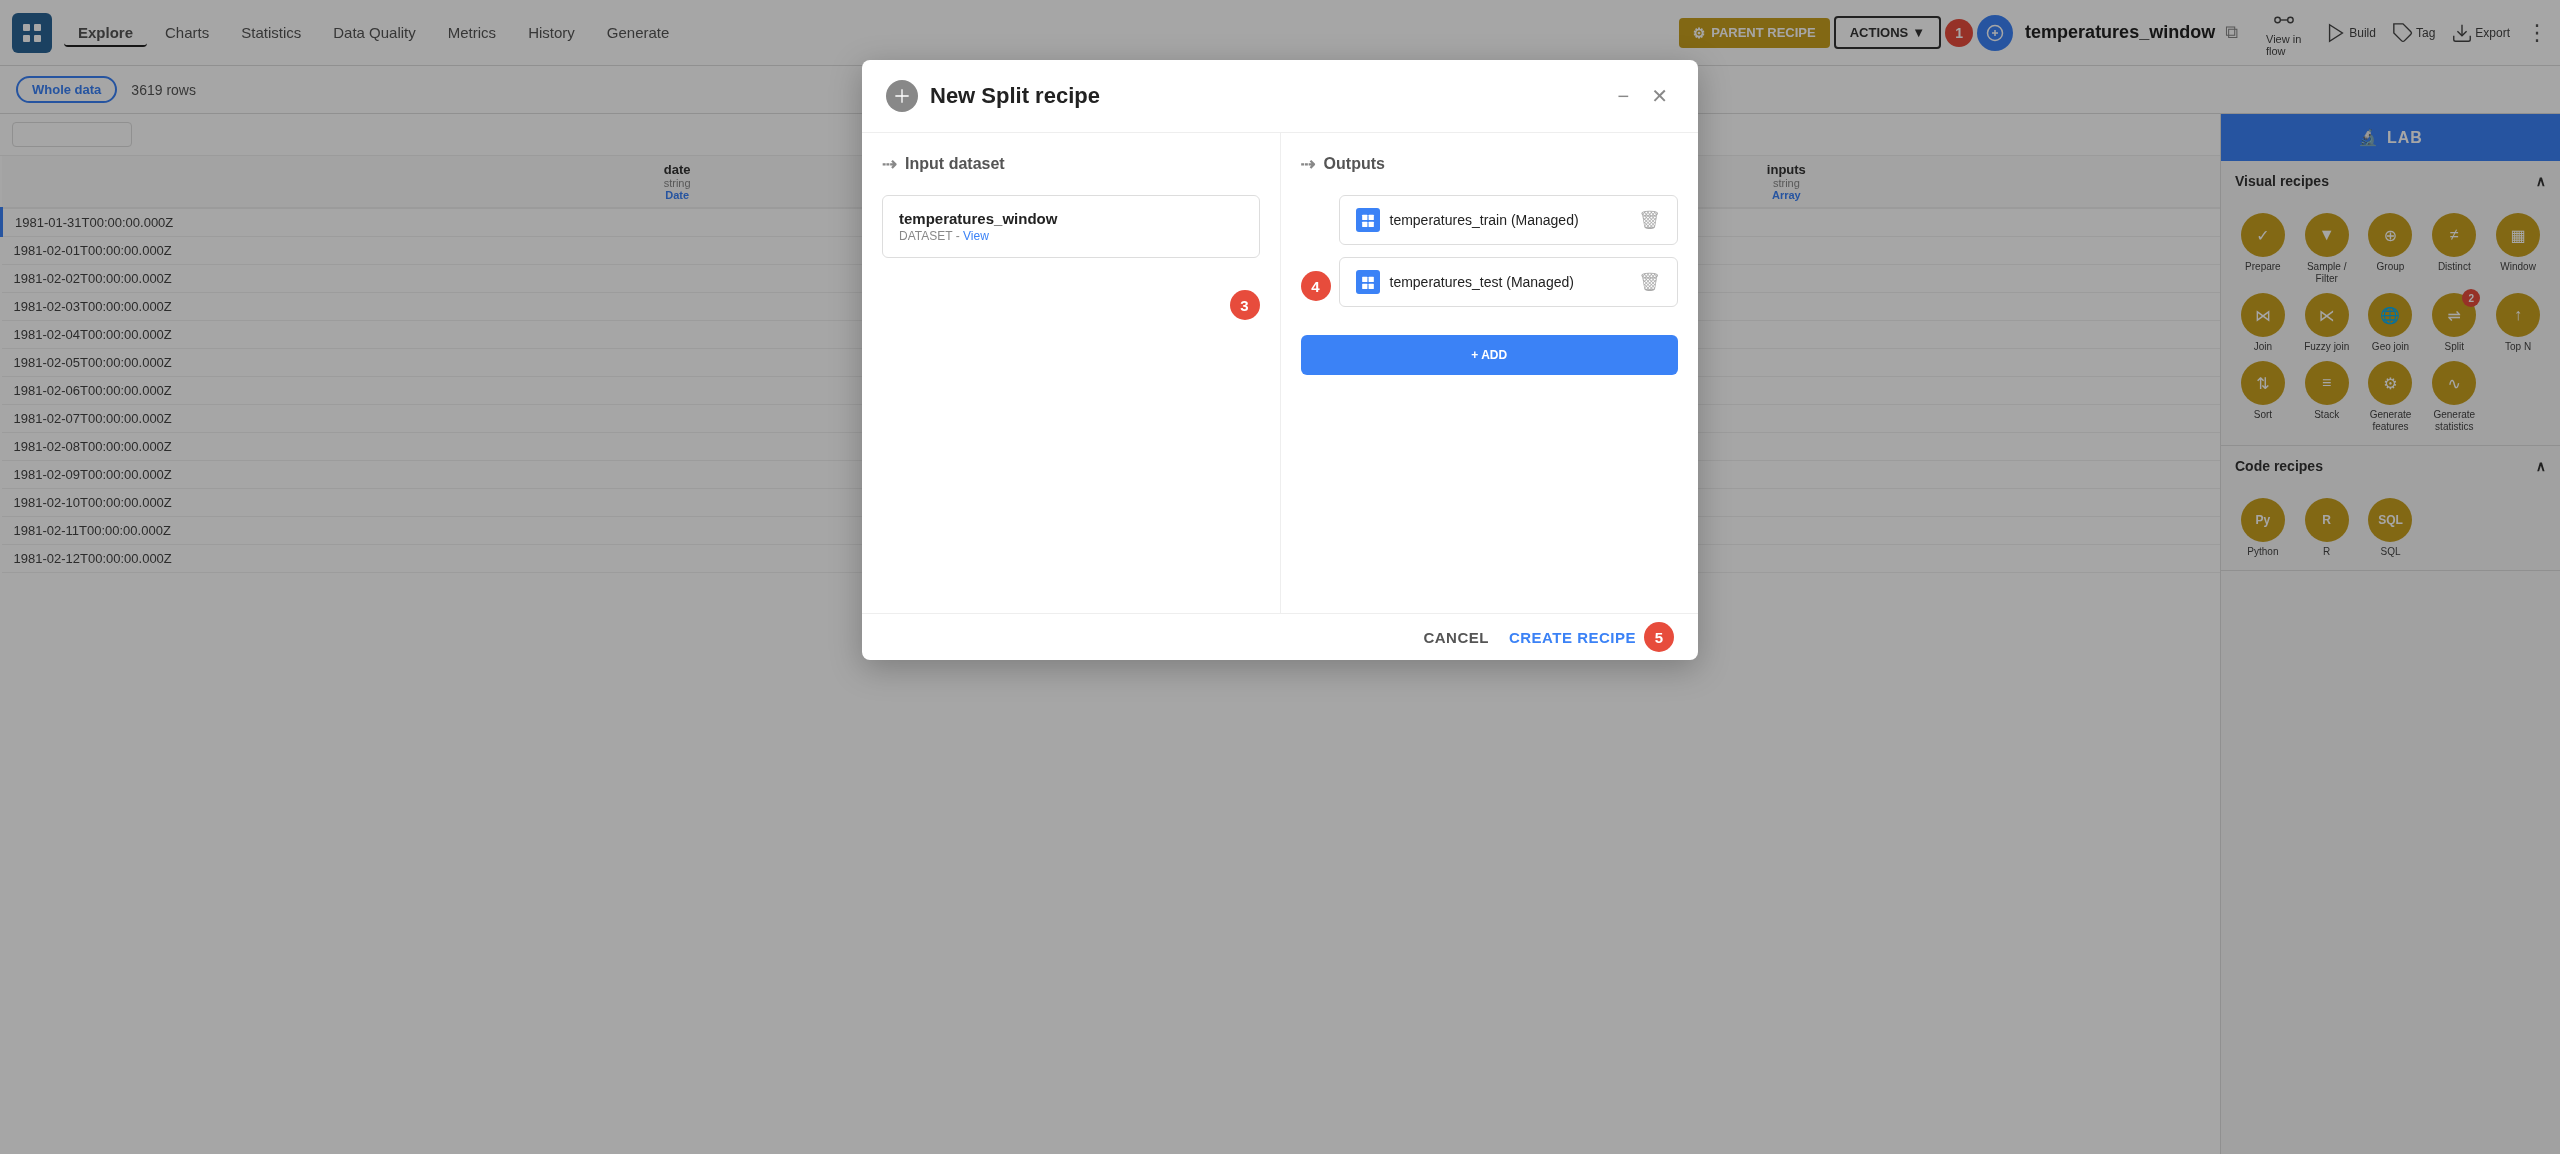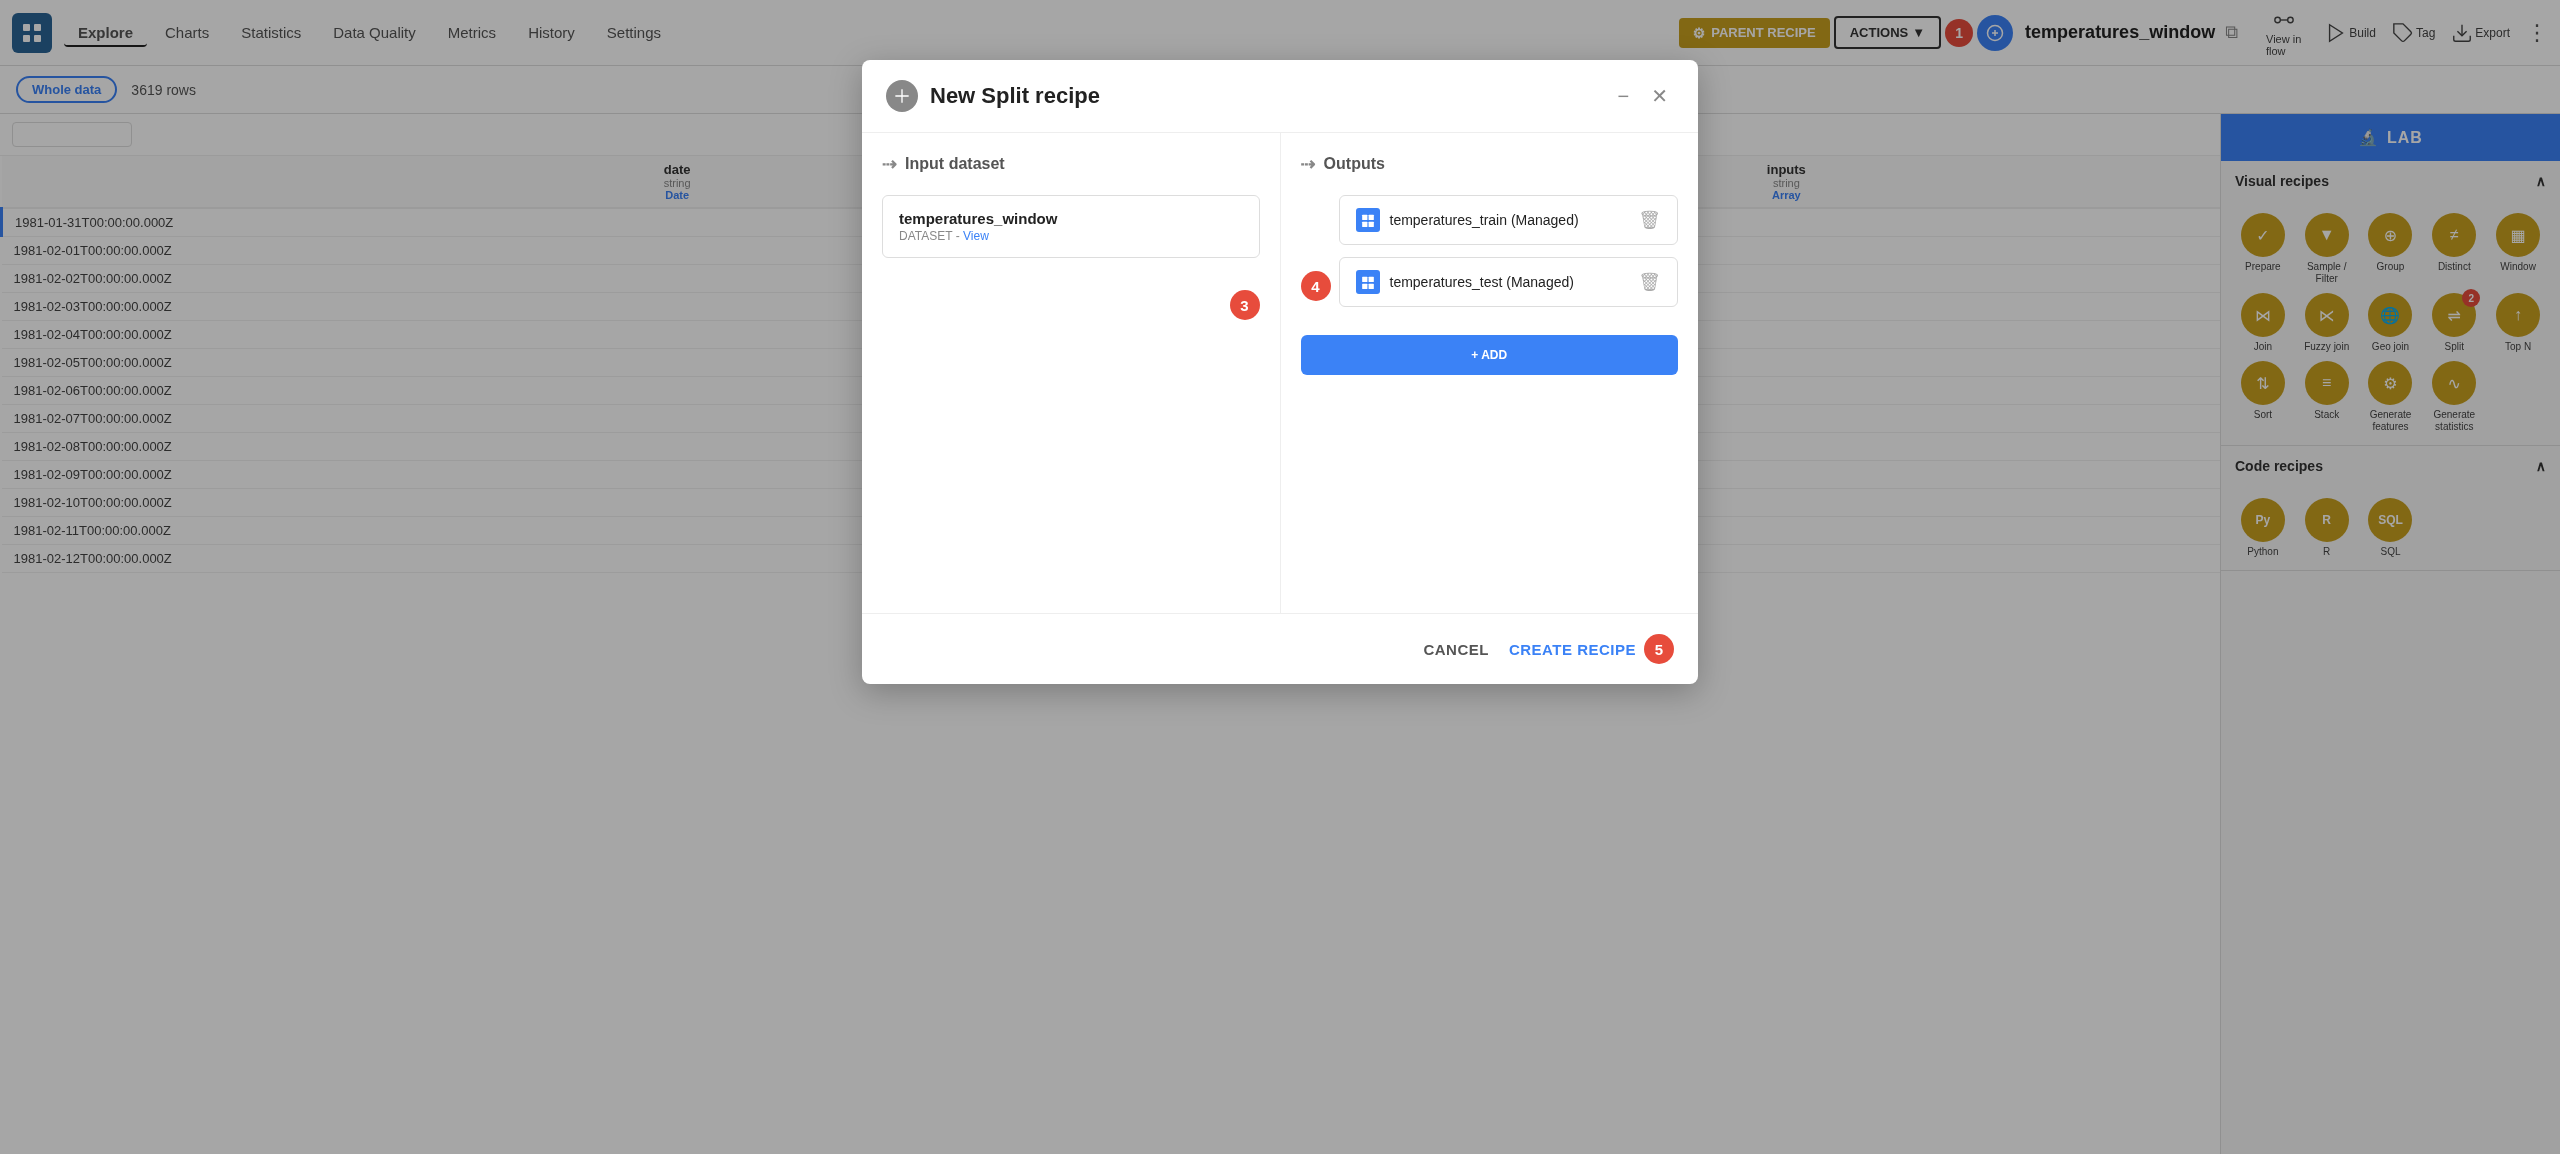--- a/index.html
+++ b/index.html
@@ -73,21 +73,21 @@
     .modal-col-header { display: flex; align-items: center; gap: 8px; font-size: 16px; font-weight: 600; color: #555; margin-bottom: 20px; }
     .dataset-card { border: 1px solid #ddd; border-radius: 6px; padding: 14px 16px; margin-bottom: 12px; }
     .dataset-card-name { font-size: 15px; font-weight: 600; color: #222; }
     .dataset-card-sub { font-size: 12px; color: #888; margin-top: 2px; }
     .dataset-card-sub a { color: #3b82f6; text-decoration: none; }
     .output-card { border: 1px solid #ddd; border-radius: 6px; padding: 12px 16px; margin-bottom: 12px; display: flex; align-items: center; gap: 10px; }
     .output-card-icon { width: 24px; height: 24px; background: #3b82f6; border-radius: 3px; flex-shrink: 0; display: flex; align-items: center; justify-content: center; }
     .output-card-name { flex: 1; font-size: 14px; font-weight: 500; color: #222; }
     .output-card-delete { background: none; border: none; color: #aaa; font-size: 18px; cursor: pointer; }
     .btn-add { width: 100%; background: #3b82f6; color: white; border: none; border-radius: 6px; padding: 13px; font-size: 12px; font-weight: 600; cursor: pointer; margin-top: 8px; }
-    .modal-footer { display: flex; justify-content: flex-end; align-items: center; padding: 20px 24px; border-top: 1px solid #eee; gap: 20px; }
+    .modal-footer { display: flex; justify-content: flex-end; align-items: center; padding: 8px 24px; border-top: 1px solid #eee; gap: 20px; }
     .btn-cancel { background: none; border: none; font-size: 15px; font-weight: 600; color: #555; cursor: pointer; letter-spacing: 0.5px; }
     .btn-create { background: none; border: none; font-size: 15px; font-weight: 700; color: #3b82f6; cursor: pointer; letter-spacing: 0.5px; }
     .step-badge-3 { width: 30px; height: 30px; background: #e74c3c; border-radius: 50%; color: white; font-size: 15px; font-weight: 700; display: flex; align-items: center; justify-content: center; flex-shrink: 0; }
 
     
     .view-in-flow { display: flex; flex-direction: column; align-items: center; gap: 2px; cursor: pointer; color: #444; font-size: 12px; padding: 4px 8px; }
     .view-in-flow svg { width: 22px; height: 22px; }
   </style>
 </head>
 <body>
@@ -102,21 +102,21 @@
       </svg>
   </div>
   <div class="nav-tab" style="border-bottom:2px solid #222; font-weight:700; padding-bottom:4px;">
     <span>Explore</span>
   </div>
   <div class="nav-tab"><span>Charts</span></div>
   <div class="nav-tab"><span>Statistics</span></div>
   <div class="nav-tab"><span>Data Quality</span></div>
   <div class="nav-tab"><span>Metrics</span></div>
   <div class="nav-tab"><span>History</span></div>
-  <div class="nav-tab"><span>Settings</span></div>
+  <div class="nav-tab"><span>Generate</span></div>
 
   <div class="nav-spacer"></div>
 
   <button class="btn-parent-recipe">
     <span style="font-size:14px;">⚙</span>
     <span>PARENT RECIPE</span>
   </button>
   <button class="btn-actions">
     <span>ACTIONS</span>
     <span>▼</span>

